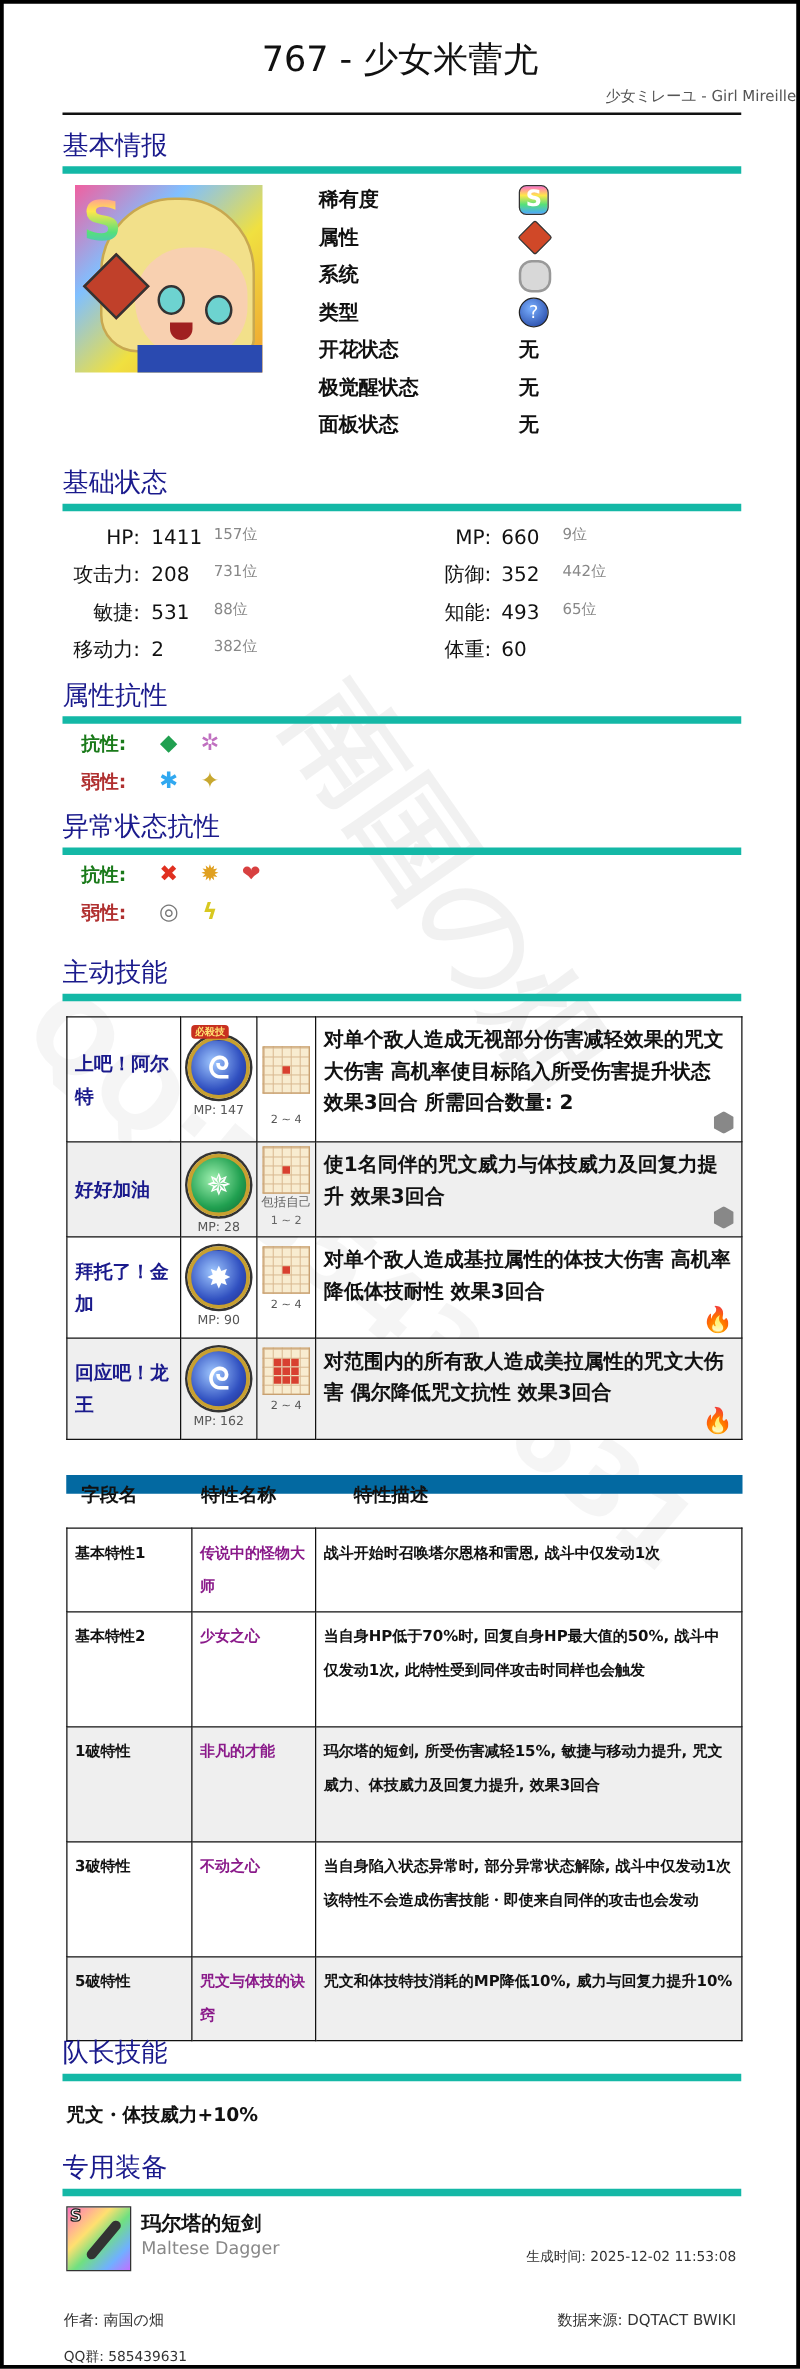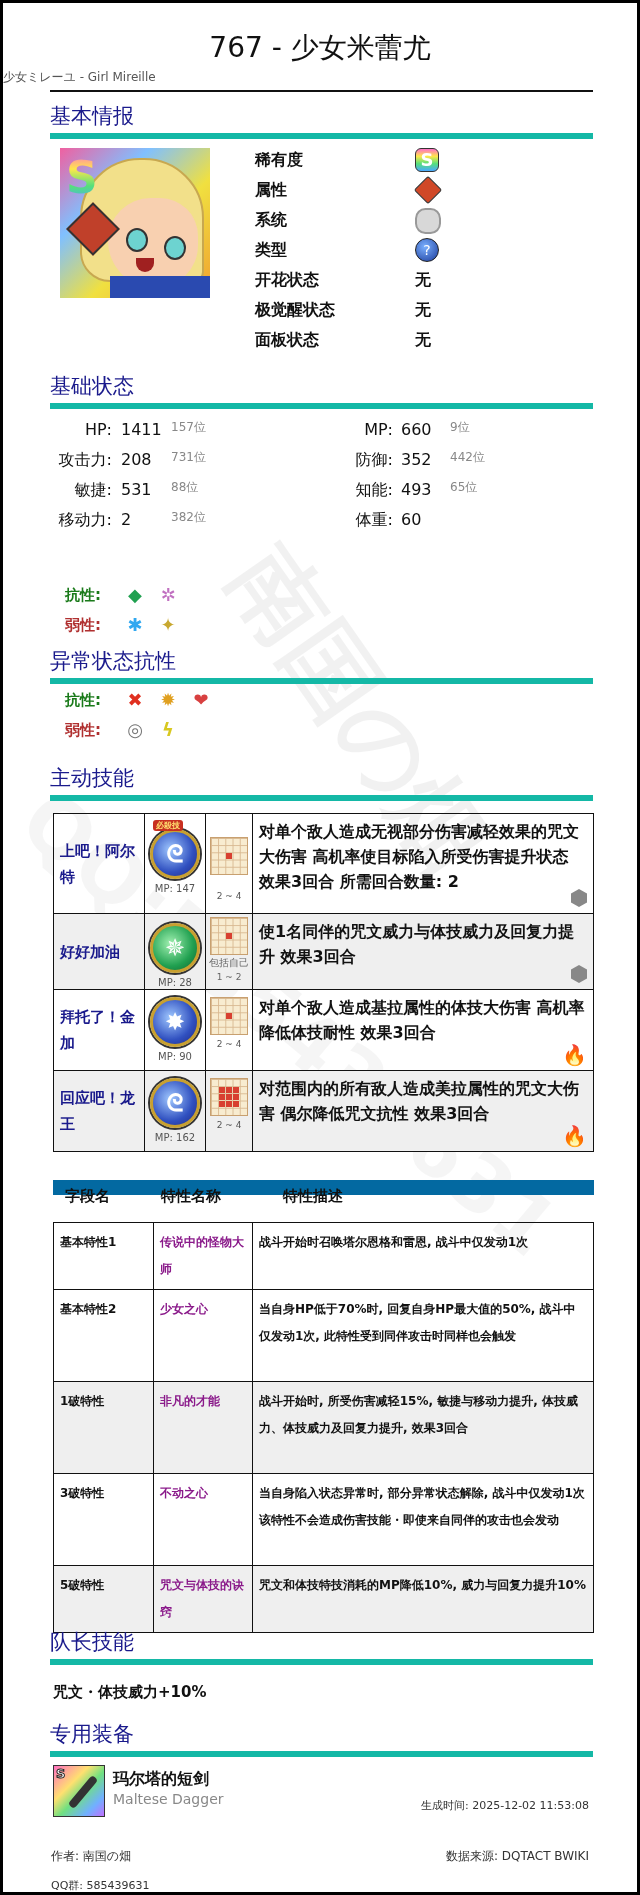--- a/index.html
+++ b/index.html
@@ -1,21 +1,21 @@
 <!DOCTYPE html>
 <html><head>
 <meta charset="utf-8">
 <style>
   html,body{margin:0;padding:0;}
   body{width:640px;height:1895px;background:#000;font-family:"DejaVu Sans","Liberation Sans",sans-serif;color:#111;overflow:hidden;}
   .page{position:absolute;left:3px;top:3px;width:634px;height:1889px;background:#fff;overflow:hidden;}
   .wm{position:absolute;color:rgba(0,0,0,0.055);font-size:92px;font-weight:bold;transform:rotate(55deg);transform-origin:left top;white-space:nowrap;pointer-events:none;}
   .wm2{position:absolute;color:rgba(0,0,0,0.04);font-size:80px;font-weight:bold;transform:rotate(40deg);transform-origin:left top;white-space:nowrap;pointer-events:none;}
   .title{position:absolute;left:0;width:634px;top:26px;text-align:center;font-size:28px;color:#111;}
-  .subtitle{position:absolute;left:0;width:634px;top:66px;text-align:left;font-size:12px;color:#555;}
+  .subtitle{position:absolute;left:0;width:634px;top:66px;text-align:right;font-size:12px;color:#555;}
   .hr-top{position:absolute;left:47px;width:543px;top:87px;height:2px;background:#111;}
   .sec{position:absolute;left:47px;width:543px;border-bottom:6px solid #14b8a6;height:30px;}
   .sec span{position:absolute;left:0;bottom:3px;font-size:21px;color:#1a1a8c;}
   .portrait{position:absolute;left:57px;top:145px;width:150px;height:150px;background:linear-gradient(135deg,#f060a0,#80c0ff 30%,#f0e040 60%,#f0a030);overflow:hidden;}
   .face{position:absolute;left:48px;top:50px;width:90px;height:90px;border-radius:45px 40px 45px 50px;background:#f8d0b0;}
   .hair{position:absolute;left:20px;top:10px;width:120px;height:120px;border-radius:60px 60px 10px 30px;background:#f2e08a;border:2px solid #c8a850;}
   .eye{position:absolute;width:18px;height:20px;border-radius:50%;background:#6dd3d0;border:2px solid #333;}
   .mouth{position:absolute;left:76px;top:110px;width:18px;height:14px;border-radius:0 0 10px 10px;background:#a02020;}
   .shirt{position:absolute;left:50px;top:128px;width:100px;height:30px;background:#2a4ab0;}
   .s-badge{position:absolute;left:6px;top:4px;font-size:44px;font-weight:bold;color:#fff;-webkit-text-stroke:3px #222;background:none;}
@@ -130,20 +130,23 @@
   <div class="stat-r" style="left:447px;top:416px;">9位</div>
   <div class="stat-l" style="left:340px;width:50px;top:447px;">防御:</div>
   <div class="stat-v" style="left:398px;top:447px;">352</div>
   <div class="stat-r" style="left:447px;top:446px;">442位</div>
   <div class="stat-l" style="left:340px;width:50px;top:477px;">知能:</div>
   <div class="stat-v" style="left:398px;top:477px;">493</div>
   <div class="stat-r" style="left:447px;top:476px;">65位</div>
   <div class="stat-l" style="left:340px;width:50px;top:507px;">体重:</div>
   <div class="stat-v" style="left:398px;top:507px;">60</div>
 
+  <div class="sec" style="top:540px;">
+      <span>属性抗性</span>
+    </div>
   <div class="res-label res-g" style="top:583px;">抗性:</div>
   <div class="ri" style="left:122px;top:582px;color:#20a050;">◆</div>
   <div class="ri" style="left:155px;top:582px;color:#c070c0;">✲</div>
   <div class="res-label res-r" style="top:613px;">弱性:</div>
   <div class="ri" style="left:122px;top:612px;color:#30a8f0;">✱</div>
   <div class="ri" style="left:155px;top:612px;color:#c8a830;">✦</div>
 
   <div class="sec" style="top:645px;">
       <span>异常状态抗性</span>
     </div>
@@ -263,21 +266,21 @@
       <td class="ps-d">战斗开始时召唤塔尔恩格和雷恩, 战斗中仅发动1次</td>
     </tr>
     <tr style="height:92px;">
       <td class="ps-f">基本特性2</td>
       <td class="ps-n">少女之心</td>
       <td class="ps-d">当自身HP低于70%时, 回复自身HP最大值的50%, 战斗中仅发动1次, 此特性受到同伴攻击时同样也会触发</td>
     </tr>
     <tr class="rowalt" style="height:92px;">
       <td class="ps-f">1破特性</td>
       <td class="ps-n">非凡的才能</td>
-      <td class="ps-d">战斗开始时, 所受伤害减轻15%, 敏捷与移动力提升, 体技威力、体技威力及回复力提升, 效果3回合</td>
+      <td class="ps-d">玛尔塔的短剑, 所受伤害减轻15%, 敏捷与移动力提升, 咒文威力、体技威力及回复力提升, 效果3回合</td>
     </tr>
     <tr style="height:92px;">
       <td class="ps-f">3破特性</td>
       <td class="ps-n">不动之心</td>
       <td class="ps-d">当自身陷入状态异常时, 部分异常状态解除, 战斗中仅发动1次 该特性不会造成伤害技能・即使来自同伴的攻击也会发动</td>
     </tr>
     <tr class="rowalt" style="height:62px;">
       <td class="ps-f">5破特性</td>
       <td class="ps-n">咒文与体技的诀窍</td>
       <td class="ps-d">咒文和体技特技消耗的MP降低10%, 威力与回复力提升10%</td>

